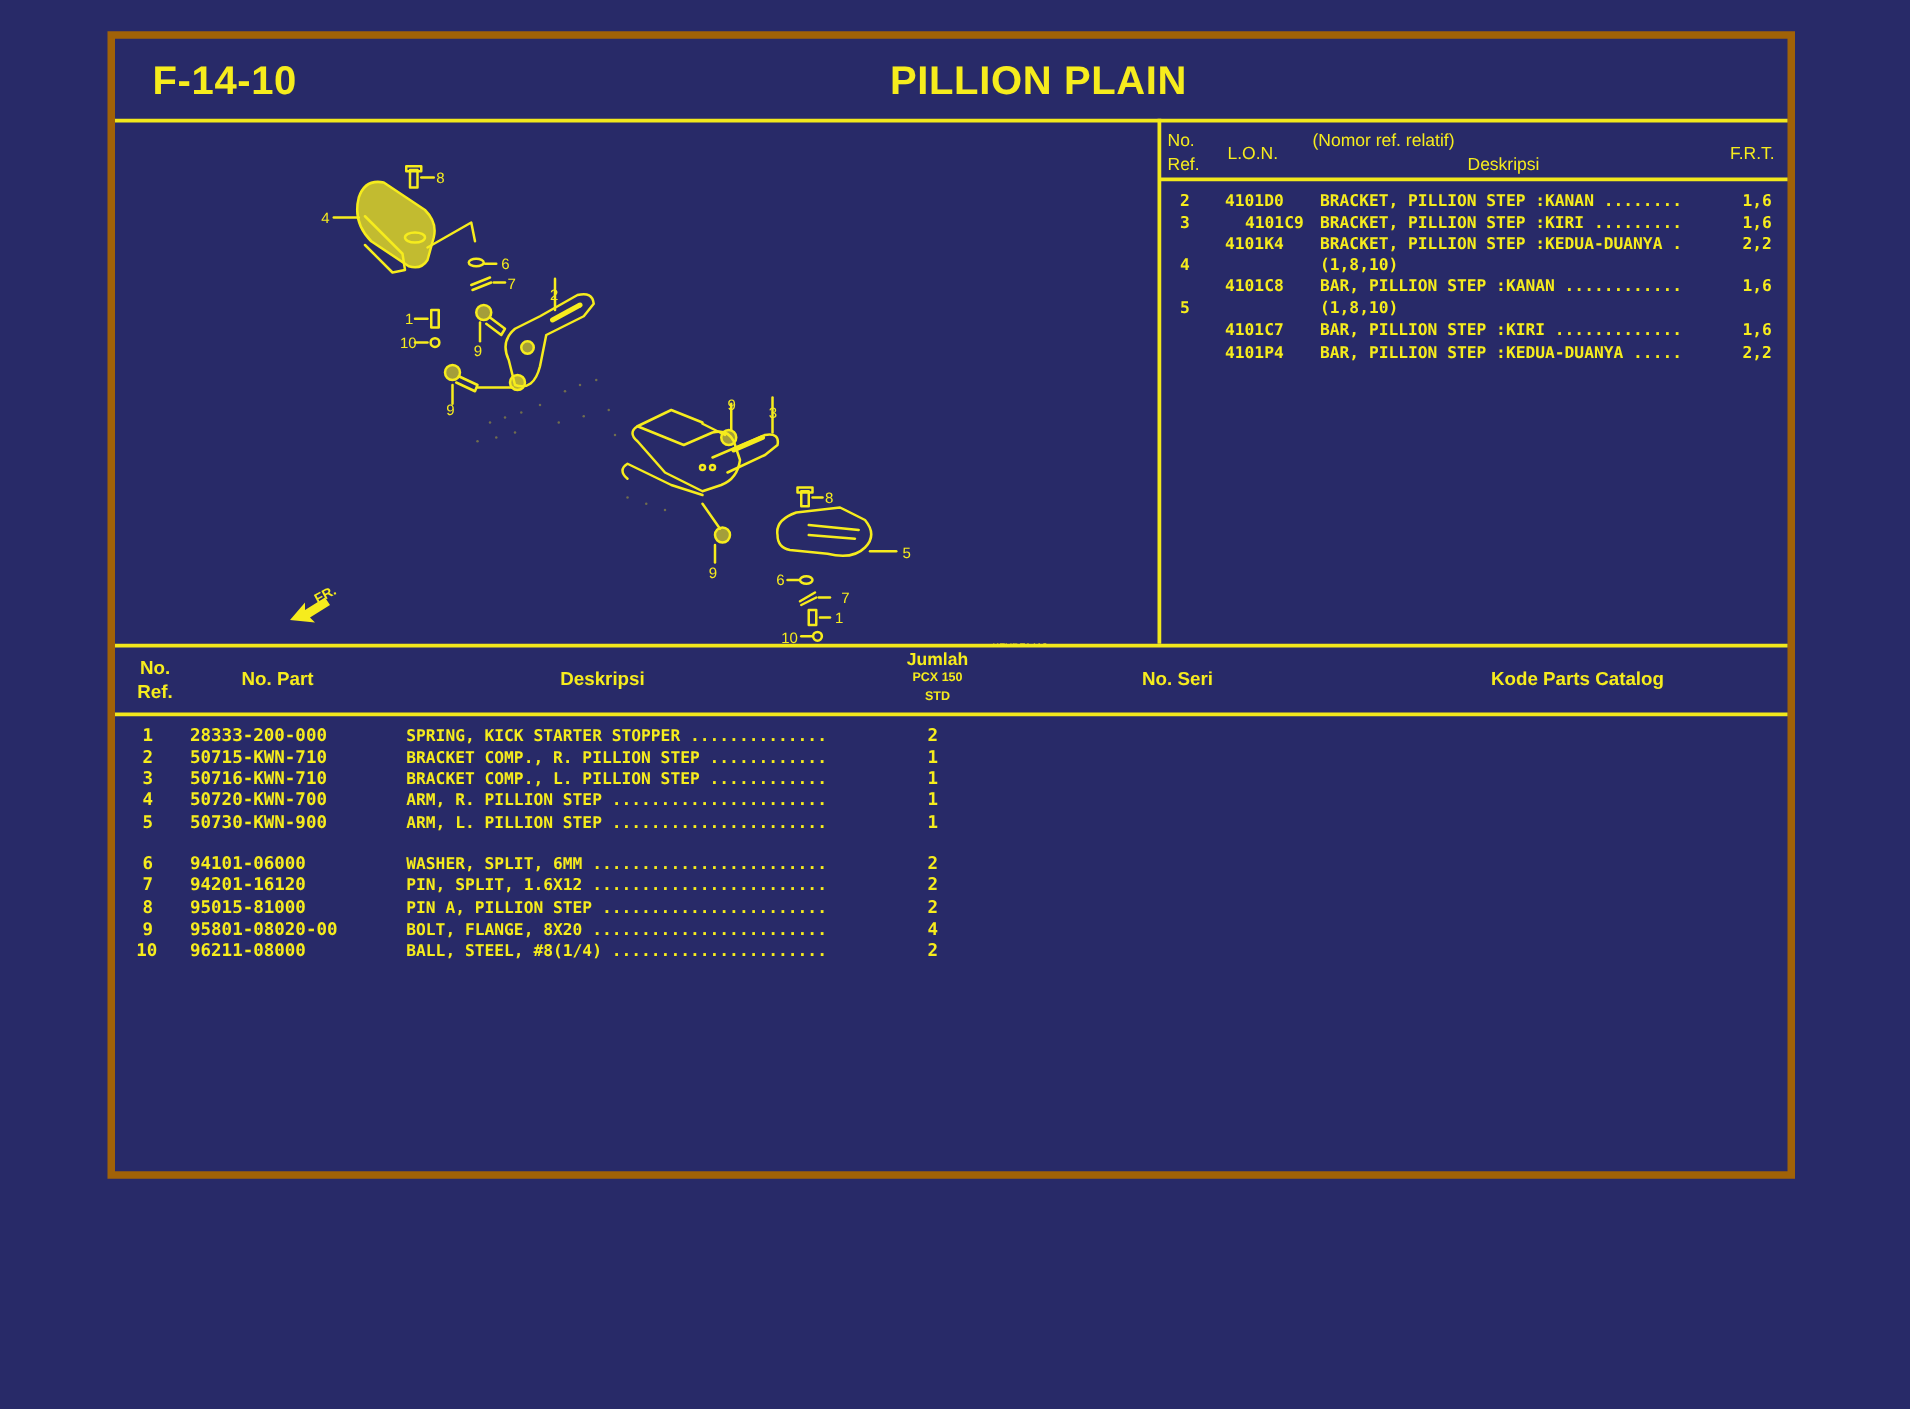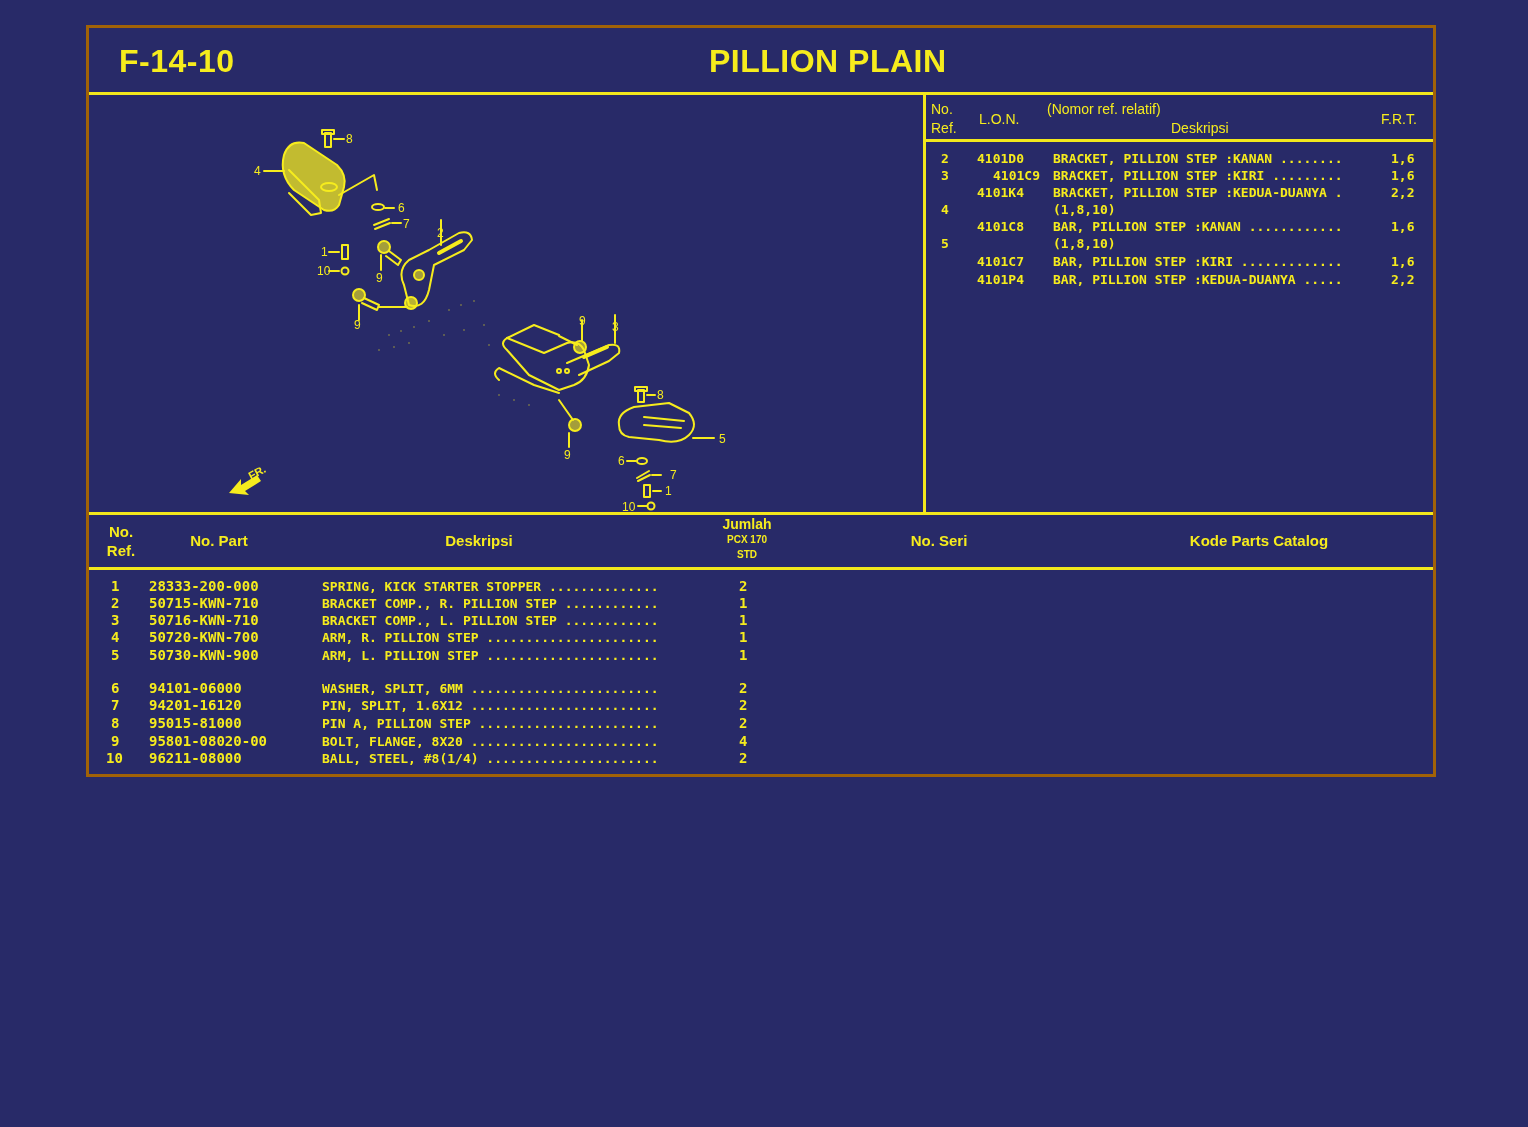--- a/index.html
+++ b/index.html
@@ -6,22 +6,22 @@
     body {
       width: 1528px; height: 1127px;
       background: #282a68;
       position: relative;
       overflow: hidden;
       font-family: "Liberation Sans", sans-serif;
       color: #f6ec1d;
     }
     .sheet {
       position: absolute; left: 86px; top: 25px;
-      width: 1350px; height: 752px;
-      border: 3px solid #a16207;
+      width: 1350px; height: 918px;
+      border: 6px solid #a16207;
       box-sizing: border-box;
     }
     .hline { position: absolute; left: 0; right: 0; height: 3px; background: #f2e81c; }
     .vline { position: absolute; width: 3px; background: #f2e81c; }
     .code {
       position: absolute; left: 30px; top: 15px;
       font-size: 32px; font-weight: bold; letter-spacing: 0.5px;
     }
     .title {
       position: absolute; left: 620px; top: 15px;
@@ -218,21 +218,21 @@
 
   <div class="hline" style="top:484px"></div>
   <div class="hdr" style="left:14px; top:494px; width:36px">
     <div>No.</div>
     <div>Ref.</div>
   </div>
   <div class="hdr" style="left:90px; top:503px; width:80px">No. Part</div>
   <div class="hdr" style="left:330px; top:503px; width:120px">Deskripsi</div>
   <div class="hdr" style="left:618px; top:488px; width:80px">
     <div style="font-size:14px; line-height:16px">Jumlah</div>
-    <div style="font-size:10px; line-height:15px">PCX 170</div>
+    <div style="font-size:10px; line-height:15px">PCX 150</div>
     <div style="font-size:10px; line-height:15px">STD</div>
   </div>
   <div class="hdr" style="left:800px; top:503px; width:100px">No. Seri</div>
   <div class="hdr" style="left:1080px; top:503px; width:180px">Kode Parts Catalog</div>
   <div class="hline" style="top:539px"></div>
 
   <div>
     <div>
       <div class="prow mono" style="left:22px; top:550px">1</div>
       <div class="prow mono" style="left:60px; top:550px">28333-200-000</div>

